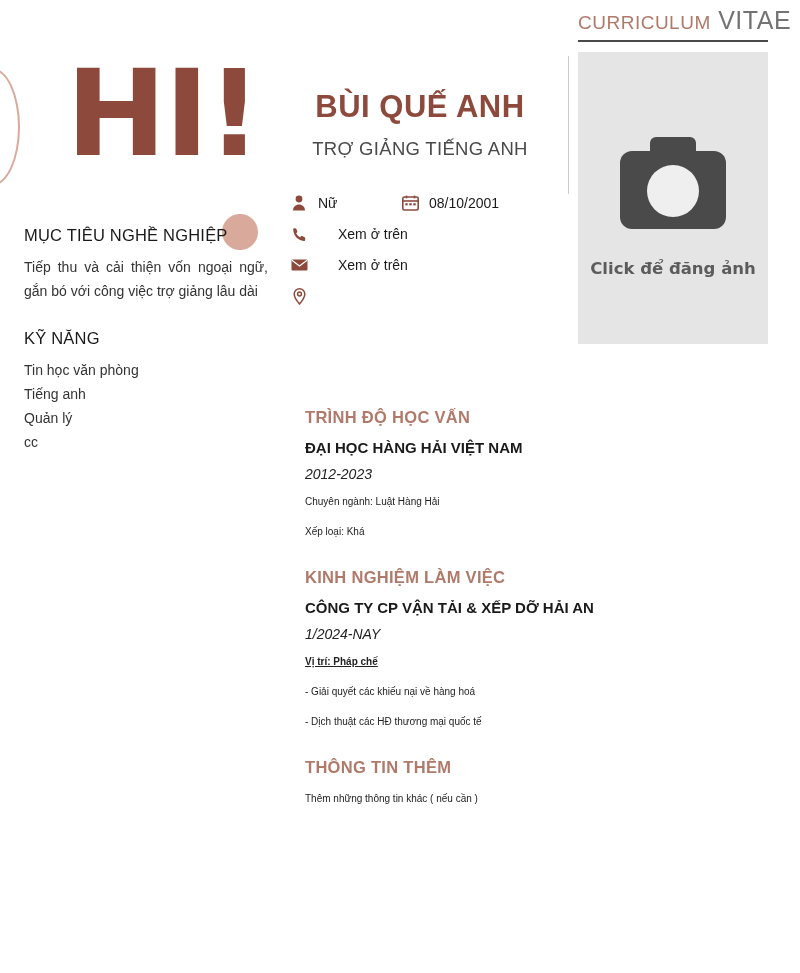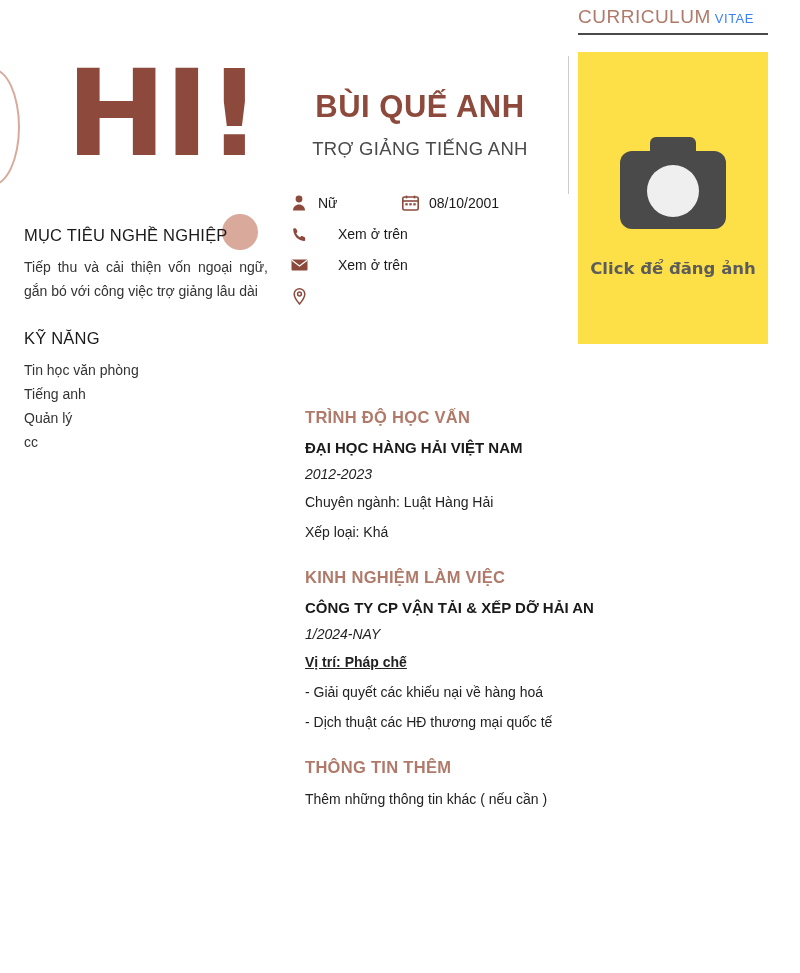--- a/index.html
+++ b/index.html
@@ -28,23 +28,23 @@
     text-align: left;
     white-space: nowrap;
   }
   .cv-header .cv-word1 {
     font-size: 19px;
     letter-spacing: 0.5px;
     color: #b07a6a;
     font-weight: 400;
   }
   .cv-header .cv-word2 {
-    font-size: 13px;
+    font-size: 25px;
     letter-spacing: 0.5px;
-    color: #3b82f6;
+    color: #737373;
     font-weight: 400;
   }
 
   
   .hi-block {
     position: absolute;
     left: 0px;
     top: 54px;
     width: 270px;
     height: 140px;
@@ -178,21 +178,21 @@
   .pair-left { display: flex; align-items: flex-start; width: 91px; }
   .pair-right { display: flex; align-items: flex-start; }
 
   
   .photo-box {
     position: absolute;
     left: 578px;
     top: 52px;
     width: 190px;
     height: 292px;
-    background: #fde047;
+    background: #e5e5e5;
     display: flex;
     flex-direction: column;
     align-items: center;
     justify-content: center;
   }
   .cam-icon {
     margin-top: 10px;
   }
   .photo-caption {
     margin-top: 16px;
@@ -223,21 +223,21 @@
     color: #1a1a1a;
     margin-bottom: 10px;
   }
   .period {
     font-size: 14px;
     font-style: italic;
     color: #222;
     margin-bottom: 10px;
   }
   .detail-line {
-    font-size: 14px;
+    font-size: 10px;
     color: #222;
     margin-bottom: 10px;
     line-height: 20px;
   }
   .detail-line.bold { font-weight: 700; text-decoration: underline; }
   .detail-line:last-child { margin-bottom: 0; }
 </style>
 </head>
 <body>
 

